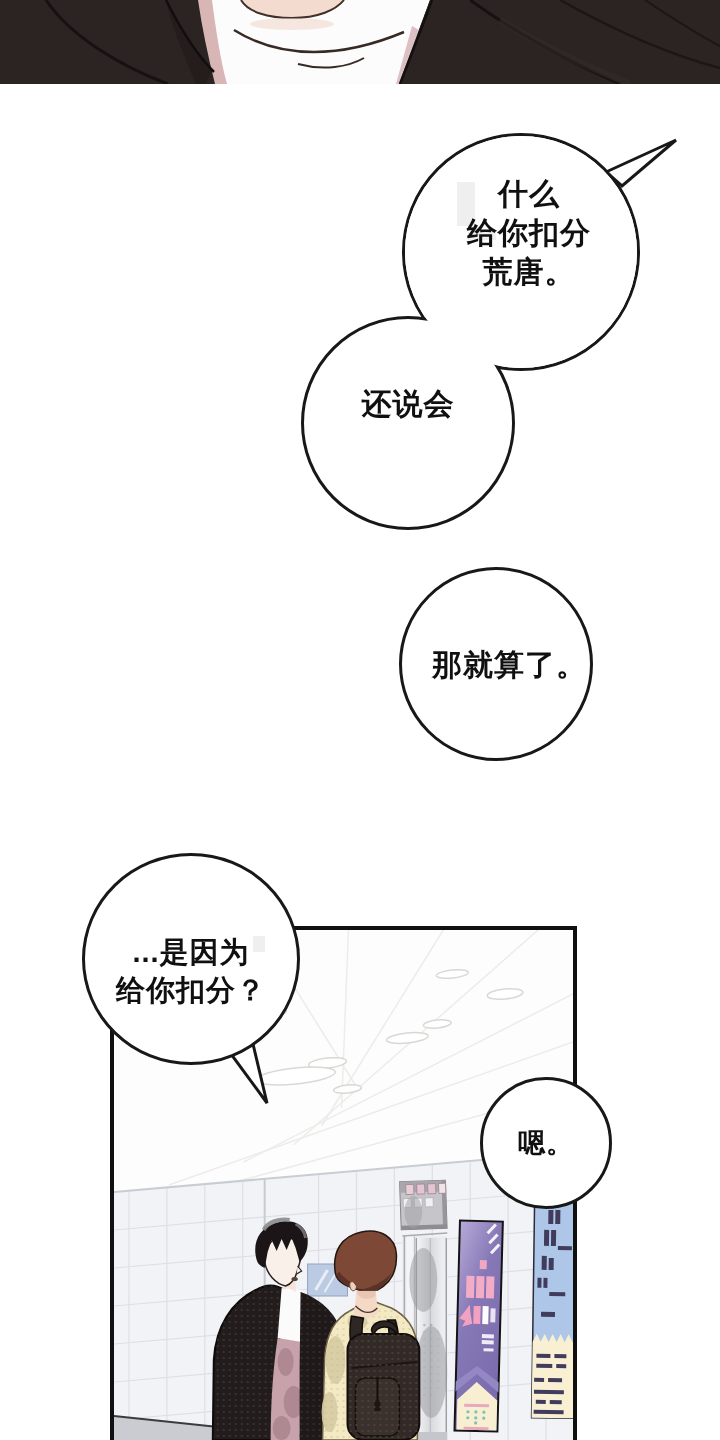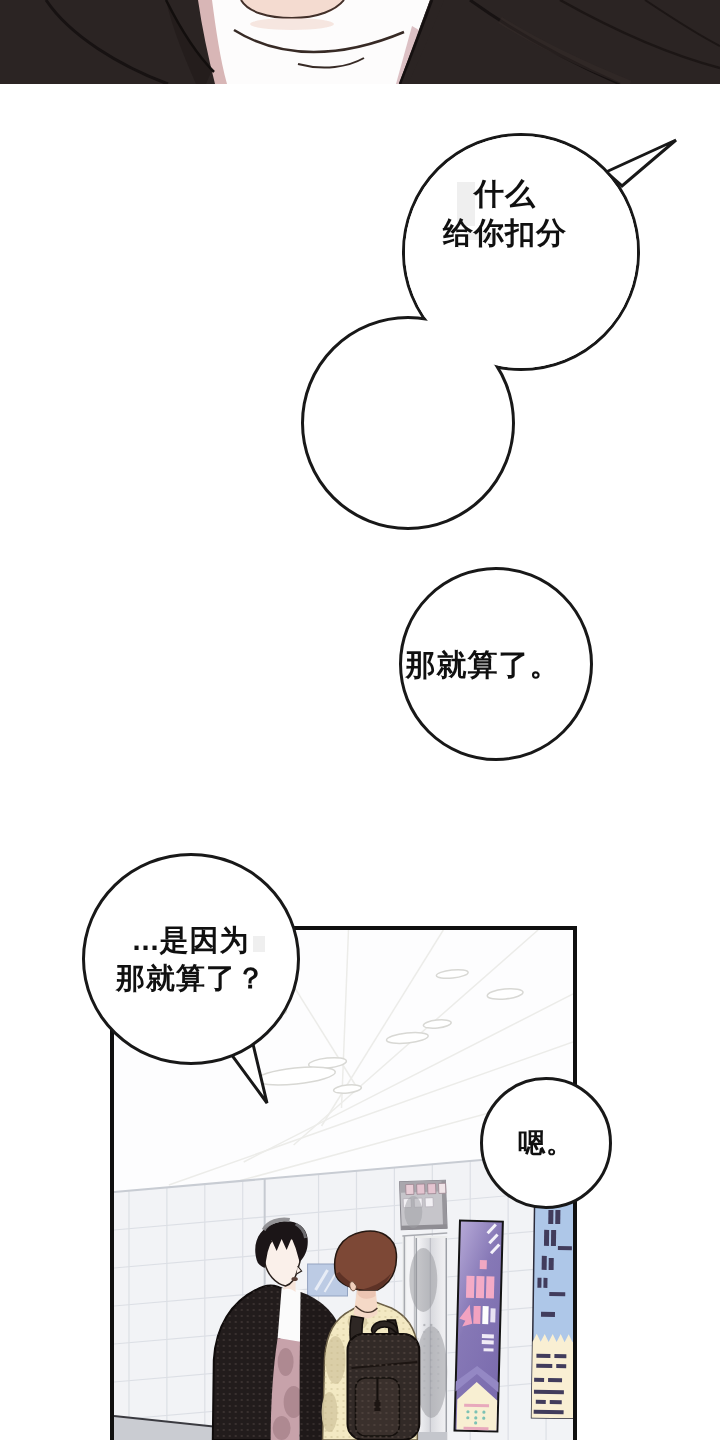--- a/index.html
+++ b/index.html
@@ -12,21 +12,21 @@
   .panel-bottom svg{display:block;}
   .tail{position:absolute;z-index:20;}
   .bubble{position:absolute;background:#ffffff;border:3px solid #181818;border-radius:50%;
         box-sizing:border-box;z-index:21;}
   #b2{z-index:22;}
   .bubble-fill{position:absolute;background:#ffffff;border-radius:50%;z-index:23;}
   .bubble-text{position:absolute;z-index:24;text-align:center;color:#101010;font-weight:700;
         letter-spacing:1px;}
   .bubble-text span{display:block;}
   .t-big{font-size:30px;line-height:39px;}
-  .t-mid{font-size:29px;line-height:38px;}
+  .t-mid{font-size:29px;line-height:38px;margin-top:12px;}
   .t-sm{font-size:27px;line-height:34px;}
   .ghost{position:absolute;background:#ebebeb;opacity:.8;z-index:23;}
 </style>
 </head>
 <body>
 
 <div class="page">
 
   <div class="panel panel-top">
     <svg width="720" height="84" viewBox="0 0 720 84">
@@ -294,41 +294,43 @@
 
   <svg class="tail" style="left:593px;top:126px;" width="100" height="70">
     <polygon points="13,46 83,14 29,60" fill="#ffffff" stroke="#181818" stroke-width="3" stroke-linejoin="miter"></polygon>
   </svg>
   <div class="bubble" id="b1" style="left:402px;top:133px;width:238px;height:238px;"></div>
   <div class="bubble" id="b2" style="left:301px;top:316px;width:214px;height:214px;"></div>
   <div class="bubble-fill" style="left:405px;top:136px;width:232px;height:232px;"></div>
   <div class="ghost" style="left:457px;top:182px;width:18px;height:44px;"></div>
   <div class="ghost" style="left:468px;top:232px;width:28px;height:8px;"></div>
 
-  <div class="bubble-text t-big" style="left:386px;top:174px;width:238px;">
+  <div class="bubble-text t-big" style="left:410px;top:174px;width:238px;">
     <span>什么</span>
     <span>给你扣分</span>
+    <span>荒唐。</span>
   </div>
 
   <div class="bubble-text t-big" style="left:301px;top:384px;width:214px;">
+    <span>还说会</span>
   </div>
 
   <div class="bubble" id="b3" style="left:399px;top:567px;width:194px;height:194px;"></div>
-  <div class="bubble-text t-big" style="left:392px;top:645px;width:182px;">
+  <div class="bubble-text t-big" style="left:405px;top:645px;width:182px;text-align:right;">
     <span>那就算了。</span>
   </div>
 
   <svg class="tail" style="left:213px;top:1033px;" width="70" height="80">
     <polygon points="15,17 40,11 54,70" fill="#ffffff" stroke="#181818" stroke-width="3" stroke-linejoin="miter"></polygon>
   </svg>
   <div class="bubble" id="b4" style="left:82px;top:853px;width:218px;height:212px;"></div>
   <div class="ghost" style="left:253px;top:936px;width:12px;height:16px;"></div>
   <div class="bubble-text t-mid" style="left:82px;top:921px;width:218px;">
     <span>...是因为</span>
-    <span>那就算了？</span>
+    <span>给你扣分？</span>
   </div>
 
   <div class="bubble" id="b5" style="left:480px;top:1077px;width:132px;height:132px;"></div>
   <div class="bubble-text t-sm" style="left:480px;top:1126px;width:132px;">
     <span>嗯。</span>
   </div>
 
 </div>
 
 </body></html>

